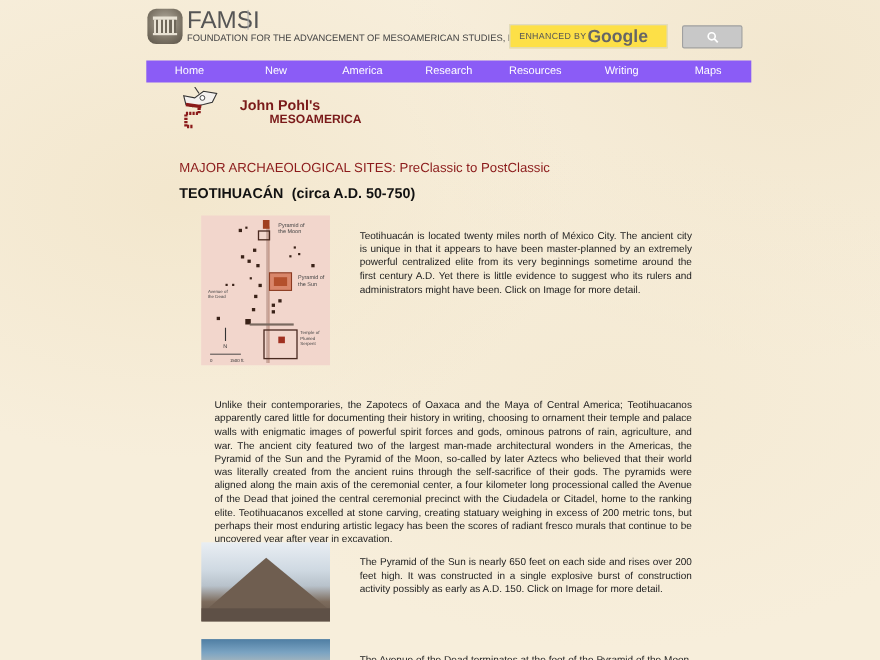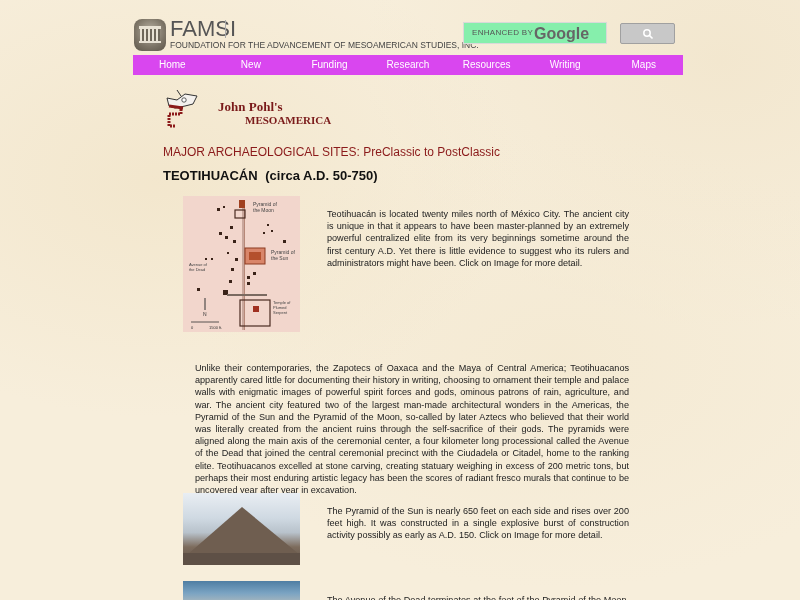--- a/index.html
+++ b/index.html
@@ -6,50 +6,50 @@
     body {
       width: 800px; height: 600px; overflow: hidden;
       background: #f7eedb;
       background-image:
         radial-gradient(ellipse at 20% 30%, rgba(240,226,196,0.6) 0%, rgba(0,0,0,0) 40%),
         radial-gradient(ellipse at 70% 60%, rgba(243,232,208,0.7) 0%, rgba(0,0,0,0) 45%),
         radial-gradient(ellipse at 90% 10%, rgba(238,224,195,0.5) 0%, rgba(0,0,0,0) 35%);
       font-family: "Liberation Sans", sans-serif;
       position: relative;
     }
-    .header { position: absolute; left: 133px; top: 17px; width: 550px; height: 42px; }
+    .header { position: absolute; left: 133px; top: 6px; width: 550px; height: 42px; }
     .logo-icon {
       position: absolute; left: 1px; top: 2px; width: 32px; height: 32px;
       border-radius: 8px;
       background: radial-gradient(circle at 50% 40%, #b9b2a4 0%, #7c7466 60%, #5b5448 100%);
     }
     .logo-icon .cols { position: absolute; left: 6px; top: 10px; width: 20px; height: 12px;
       background: repeating-linear-gradient(90deg, #e8e2d4 0 2px, #6e675a 2px 4px); }
     .logo-icon .roof { position: absolute; left: 5px; top: 7px; width: 22px; height: 3px; background:#e8e2d4; }
     .logo-icon .base { position: absolute; left: 5px; top: 22px; width: 22px; height: 2px; background:#e8e2d4; }
     .logo-famsi { position: absolute; left: 37px; top: 1px; font-size: 22px; color: #555; letter-spacing: 0px; line-height: 22px; }
     .logo-bar { position: absolute; left: 92px; top: 3px; width: 1px; height: 18px; background:#aaa; }
     .logo-sub { position: absolute; left: 37px; top: 23px; font-size: 8.5px; color: #444; white-space: nowrap; }
     .search-box {
       position: absolute; left: 463px; top: 22px; width: 144px; height: 22px;
-      background: #86efac; border: 1px solid #d9d9d9; box-sizing: border-box;
+      background: #fde047; border: 1px solid #d9d9d9; box-sizing: border-box;
     }
     .search-box .ph { position: absolute; left: 8px; top: 5px; font-size: 8px; color:#555; letter-spacing: 0.3px;}
     .search-box .goog { position: absolute; left: 70px; top: 2px; font-size: 16px; color:#666;font-weight:bold; }
     .search-btn {
       position: absolute; left: 620px; top: 23px; width: 55px; height: 21px;
       background: #c8c8c8; border: 1px solid #a0a0a0; box-sizing: border-box; border-radius: 2px;
     }
     .search-btn svg { position: absolute; left: 21px; top: 4px; }
     .nav {
       position: absolute; left: 133px; top: 55px; width: 550px; height: 20px;
-      background: #d946ef; display: flex;
+      background: #8b5cf6; display: flex;
     }
     .nav a { flex: 1; color: #fff; font-size: 10px; text-align: center; line-height: 20px; text-decoration: none; }
-    .author { position: absolute; left: 163px; top: 88px; width: 200px; height: 45px; font-family: Liberation Serif, serif; }
+    .author { position: absolute; left: 163px; top: 77px; width: 200px; height: 45px; }
     .glyph { position: absolute; left: 0; top: 2px; width: 38px; height: 40px; }
     .author .t1 { position: absolute; left: 55px; top: 11px; font-size: 13px; font-weight: bold; color: #7a1a1a; }
     .author .t2 { position: absolute; left: 55px; top: 26px; font-size: 11px; font-weight: bold; color: #7a1a1a; padding-left: 27px; }
     .main-title { position: absolute; left: 163px; top: 145px; font-size: 12px; font-weight: normal; color: #8b1a1a; }
     .sub-title { position: absolute; left: 163px; top: 168px; font-size: 13px; font-weight: bold; color: #111; }
     .sub-title .circa { margin-left: 4px; }
     .map-img {
       position: absolute; left: 183px; top: 196px; width: 117px; height: 136px;
       background: #f2d6cc; cursor: pointer;
     }
@@ -94,21 +94,21 @@
 <div class="search-btn">
   <svg width="12" height="12" viewBox="0 0 12 12">
     <circle cx="5" cy="5" r="3.2" fill="none" stroke="#fff" stroke-width="1.5"></circle>
     <line x1="7.4" y1="7.4" x2="10.5" y2="10.5" stroke="#fff" stroke-width="1.6"></line>
   </svg>
 </div>
 
 <nav class="nav">
   <a>Home</a>
   <a>New</a>
-  <a>Funding</a>
+  <a>America</a>
   <a>Research</a>
   <a>Resources</a>
   <a>Writing</a>
   <a>Maps</a>
 </nav>
 
 <div class="author">
   <svg class="glyph" viewBox="0 0 38 40">
     <path d="M4 8 L14 10 L22 4 L34 6 L30 14 L22 16 L12 18 L6 16 Z" fill="#f4f1ee" stroke="#333" stroke-width="1"></path>
     <circle cx="21" cy="10" r="2.2" fill="#fff" stroke="#333" stroke-width="0.8"></circle>

